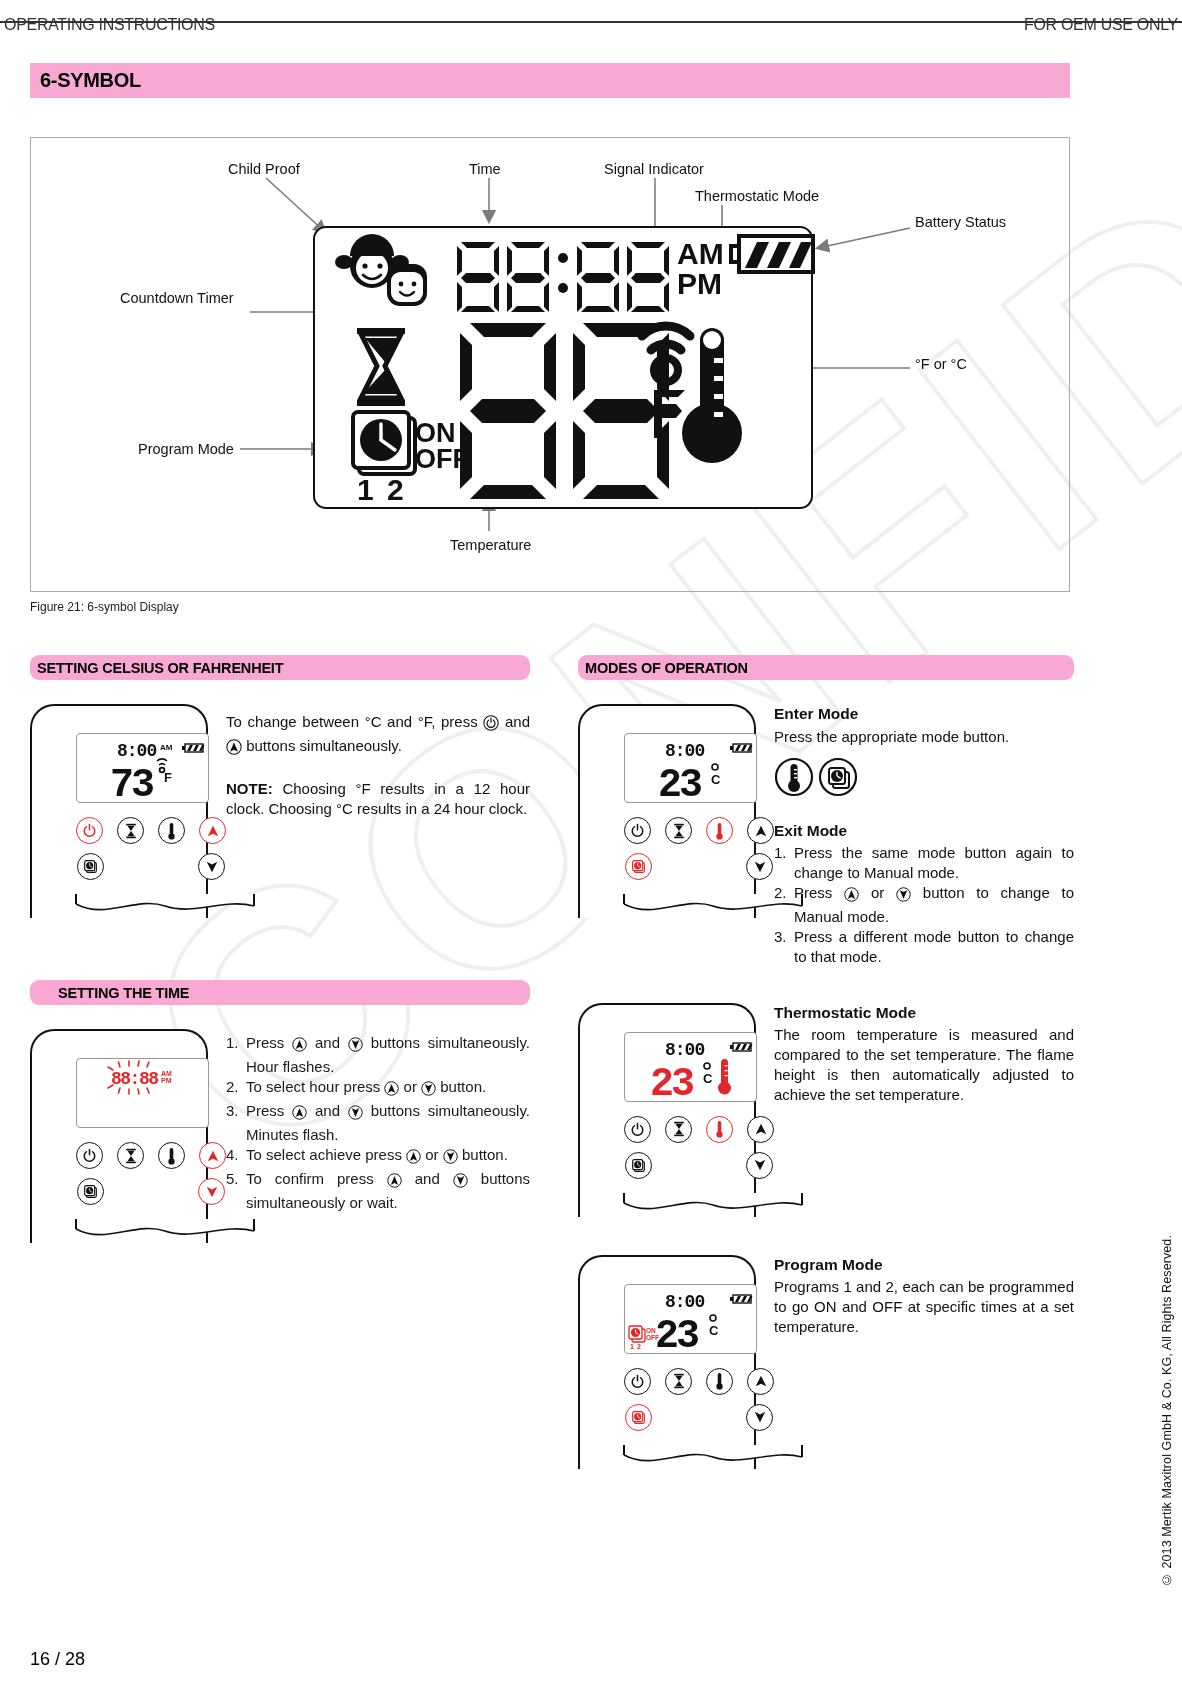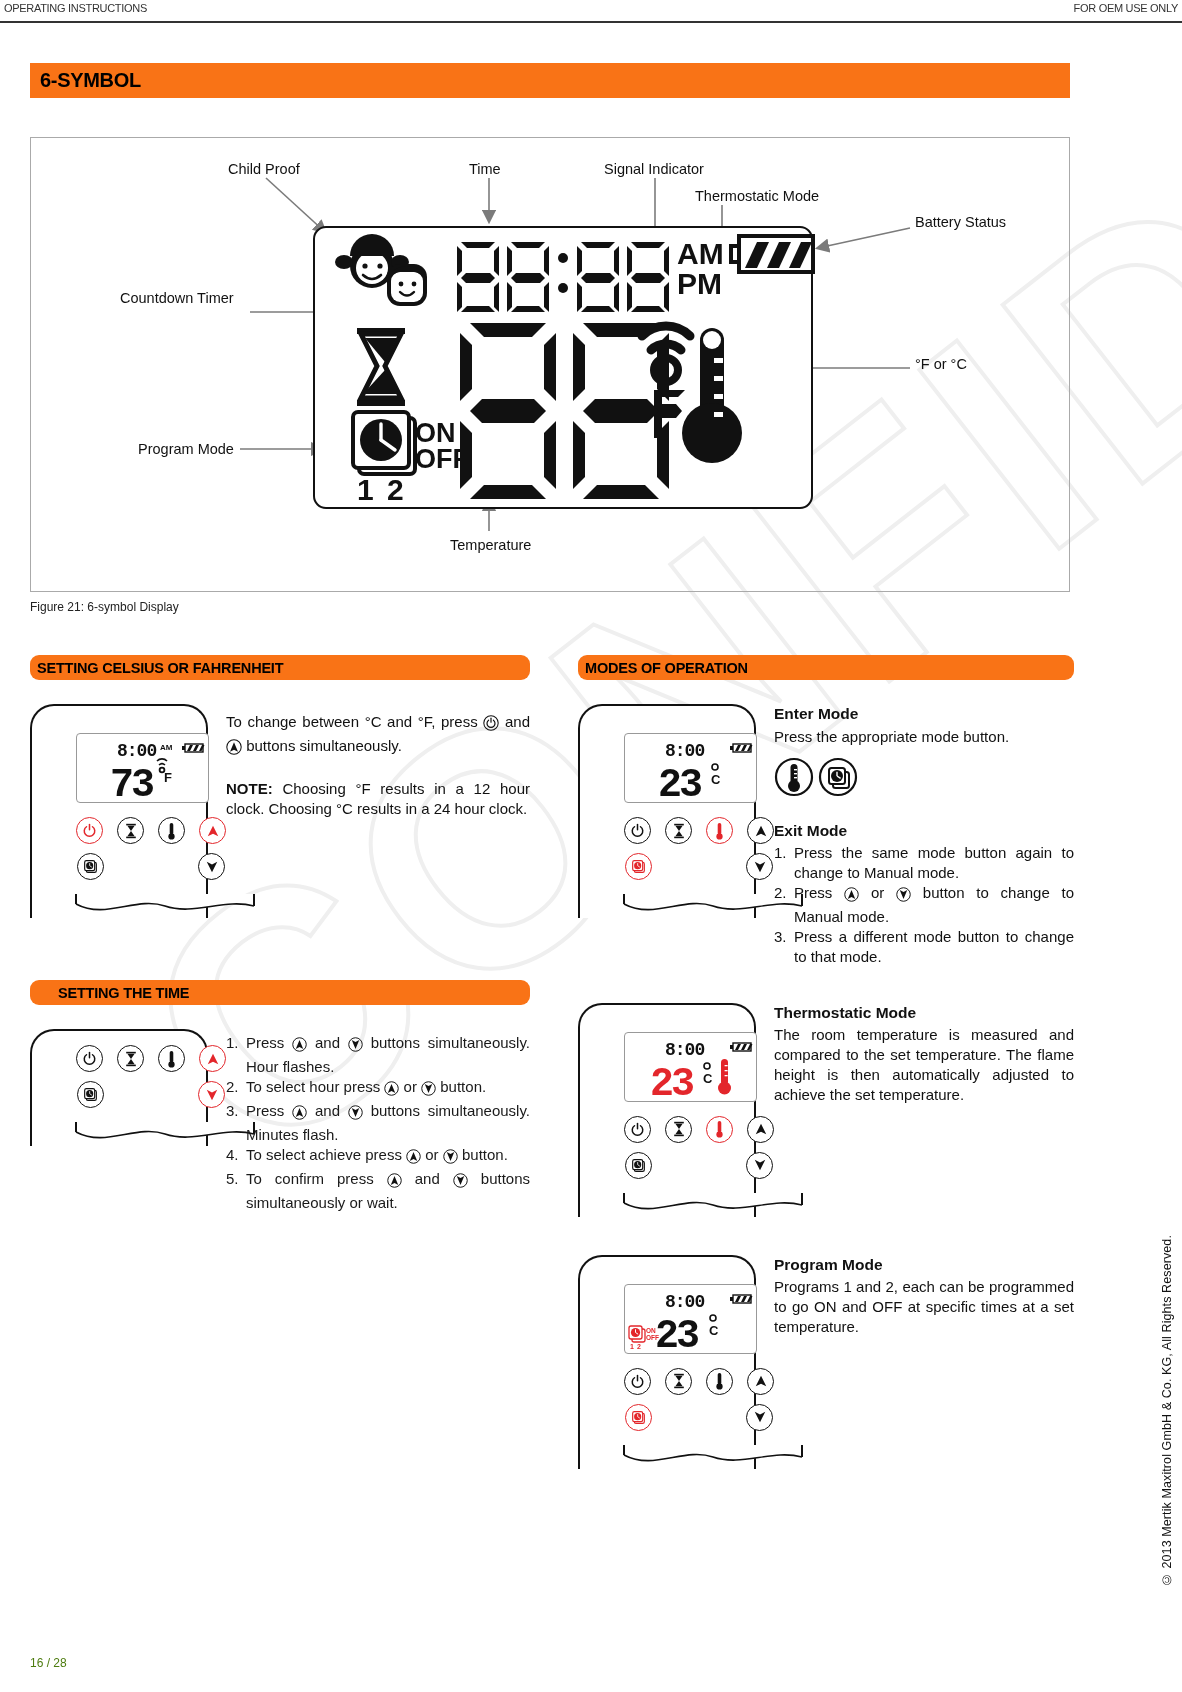--- a/index.html
+++ b/index.html
@@ -16,33 +16,33 @@
   
   .watermark {
     position:absolute; left:0; top:0; width:1182px; height:1692px;
     pointer-events:none; z-index:0;
   }
 
   
   .page-header {
     position:absolute; left:0; top:0; width:1182px; height:24px;
     display:flex; justify-content:space-between; align-items:flex-start;
-    padding:2px 4px 0 4px;
-    font-size:11px; letter-spacing:-0.3px;
+    padding:16px 4px 0 4px;
+    font-size:16px; letter-spacing:-0.3px;
     color:#333;
     z-index:3;
   }
   .header-rule {
     position:absolute; left:0; top:21px; width:1182px; height:2px;
     background:#333; z-index:3;
   }
 
   
   .band {
-    background:#f97316;
+    background:#f9a8d4;
     font-weight:bold;
     color:#000;
   }
   .title-band-main {
     position:absolute; left:30px; top:63px; width:1040px; height:35px;
     display:flex; align-items:center; padding-left:10px;
     font-size:20px; letter-spacing:-0.3px;
     z-index:3;
   }
   .title-band-sub {
@@ -119,21 +119,21 @@
     width:178px; height:24px; margin-top:14px; overflow:visible; display:block;
   }
 
   
   .copyright {
     position:absolute; right:8px; bottom:106px;
     writing-mode:vertical-rl; transform:rotate(180deg);
     font-size:12.5px; color:#111; letter-spacing:0.1px; z-index:3;
   }
   .page-num {
-    position:absolute; left:30px; bottom:22px; font-size:12px; color:#4d7c0f; z-index:3;
+    position:absolute; left:30px; bottom:22px; font-size:18px; color:#000000; z-index:3;
   }
 
   .icon-inline { vertical-align:-4px; display:inline-block; }
 </style>
 </head>
 <body>
 
 <svg class="watermark" viewBox="0 0 1182 1692">
   <g fill="none" stroke="#eeeeee" stroke-width="3" transform="rotate(-38 591 846)">
     <text x="130" y="900" font-family="Liberation Sans, sans-serif" font-size="330" font-weight="bold" fill="none" stroke="#efefef" stroke-width="4" letter-spacing="14">CONFIDENTIAL</text>
@@ -444,20 +444,40 @@
         <span>Choosing °F results in a 12 hour clock. Choosing °C results in a 24 hour clock.</span>
       </p>
     </div>
   </div>
 
   <div class="band title-band-sub" style="margin-top:62px;padding-left:28px;">SETTING THE TIME</div>
 
   <div style="display:flex; gap:18px; margin-top:24px;">
     <div style="flex:0 0 178px;">
       <div class="remote">
+        <div class="remote-screen">
+          <svg viewBox="0 0 133 70" width="133" height="70">
+
+            <g stroke="#e3262b" stroke-width="1.6" stroke-linecap="round">
+              <path d="M36,11 l-5,-3"></path>
+                <path d="M43,8 l-1.5,-5"></path>
+                <path d="M52,7 l0,-5"></path>
+              <path d="M61,7 l1,-5"></path>
+                <path d="M70,8 l2,-5"></path>
+              <path d="M36,26 l-5,3"></path>
+                <path d="M43,29 l-1.5,5"></path>
+                <path d="M52,30 l0,5"></path>
+              <path d="M61,30 l1,5"></path>
+                <path d="M70,29 l2,5"></path>
+            </g>
+            <text x="34" y="25" font-family="Liberation Mono, monospace" font-size="18" font-weight="bold" letter-spacing="-1.5" fill="#e3262b">88:88</text>
+            <text x="84" y="17" font-family="Liberation Sans, sans-serif" font-size="7" font-weight="bold" fill="#e3262b">AM</text>
+            <text x="84" y="24" font-family="Liberation Sans, sans-serif" font-size="7" font-weight="bold" fill="#e3262b">PM</text>
+          </svg>
+        </div>
         <div class="remote-buttons">
           <div class="btn-row">
             <div class="rbtn">
               <svg width="15" height="15" viewBox="0 0 20 20">
                   <g fill="none" stroke="#111" stroke-width="2" stroke-linecap="round">
                     <path d="M6,5 a7,7 0 1 0 8,0"></path>
                     <path d="M10,2 v7"></path>
                   </g>
                 </svg>
             </div>

